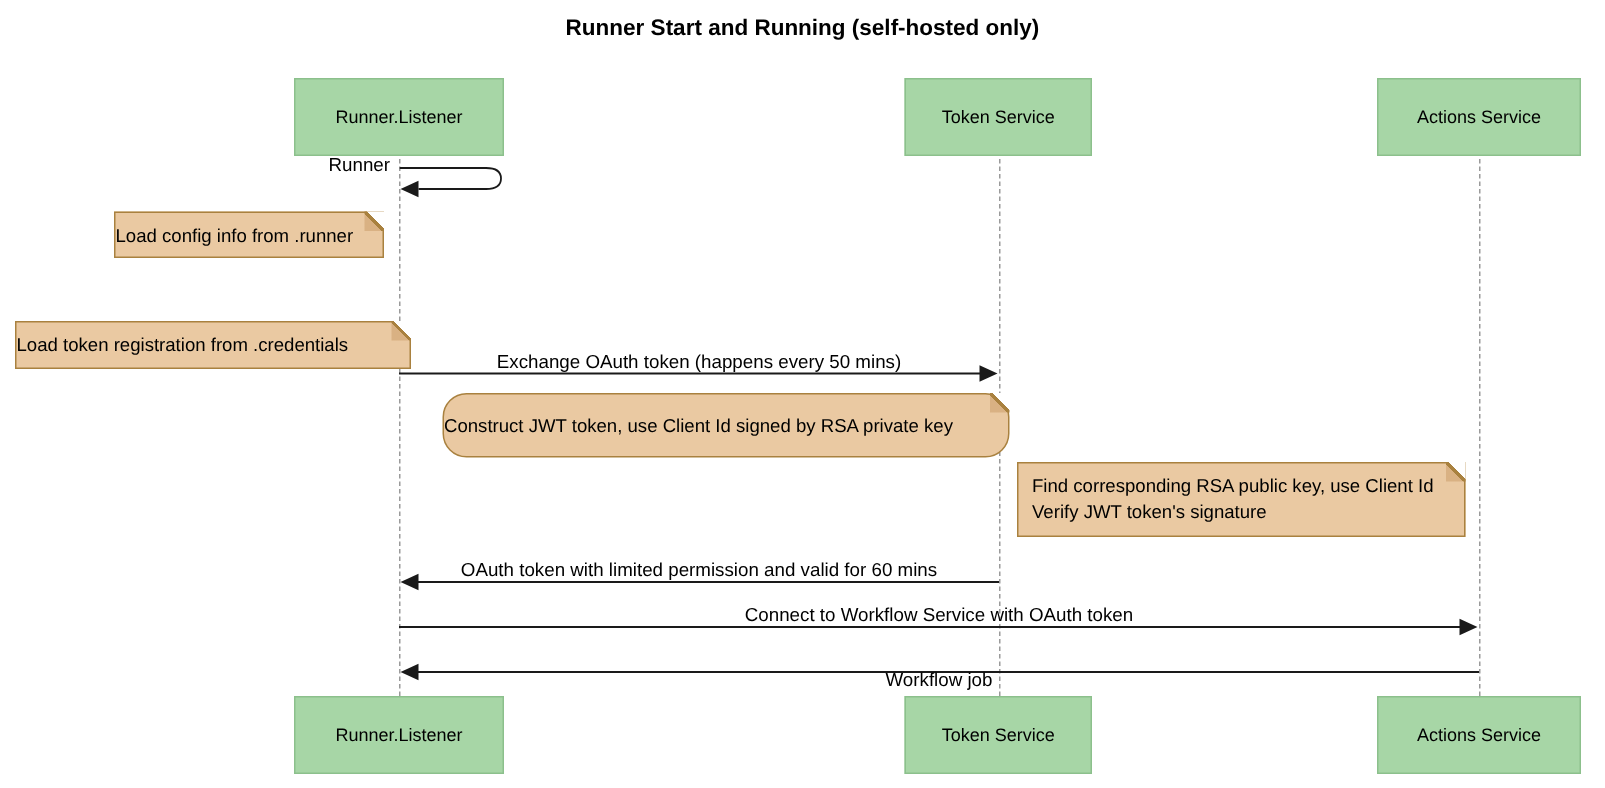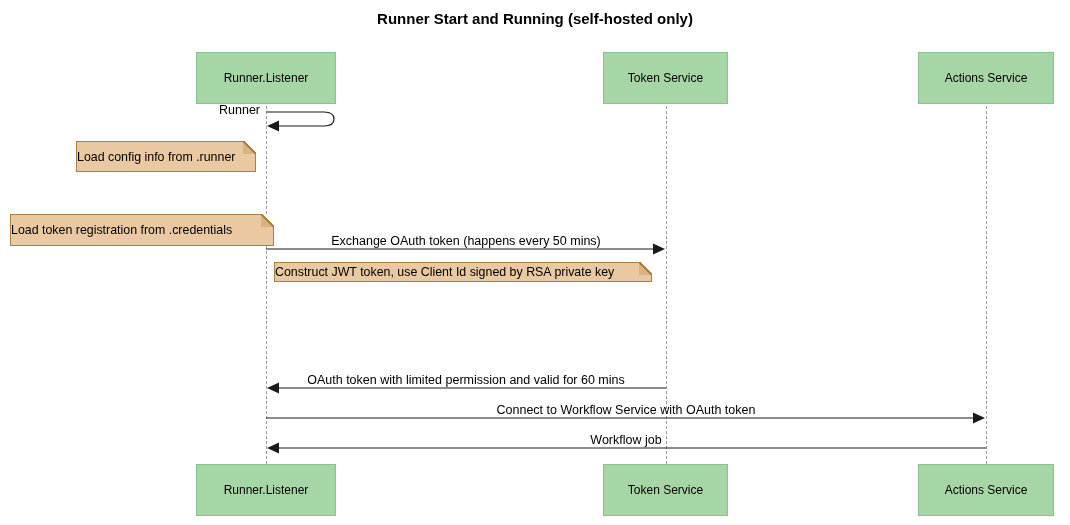--- a/index.html
+++ b/index.html
@@ -132,31 +132,36 @@
     <polygon class="ahead" points="985,418 973,412.5 973,423.5"></polygon>
 
     <line class="mline" x1="986" y1="448" x2="276" y2="448"></line>
     <polygon class="ahead" points="267,448 279,442.5 279,453.5"></polygon>
   </svg>
 
   <div class="msg-label right" style="left:180px;top:103px;width:80px;">Runner</div>
   <div class="msg-label center" style="left:266px;top:234px;width:400px;">Exchange OAuth token (happens every 50 mins)</div>
   <div class="msg-label center" style="left:266px;top:373px;width:400px;">OAuth token with limited permission and valid for 60 mins</div>
   <div class="msg-label center" style="left:306px;top:403px;width:640px;">Connect to Workflow Service with OAuth token</div>
-  <div class="msg-label center" style="left:306px;top:433px;width:640px;">Workflow job</div>
+  <div class="msg-label center" style="left:306px;top:446px;width:640px;">Workflow job</div>
 
   <div class="note" style="left:76px;top:141px;width:180px;height:31px;">
     <span>Load config info from .runner</span>
     <span class="note-fold"></span>
   </div>
 
   <div class="note" style="left:10px;top:182px;width:264px;height:32px;margin-top:32px;">
     <span>Load token registration from .credentials</span>
     <span class="note-fold"></span>
   </div>
 
-  <div class="note" style="left:274px;top:262px;width:378px;height:20px;">
+  <div class="note" style="left:295px;top:262px;width:378px;height:43px;border-radius:16px;">
     <span>Construct JWT token, use Client Id signed by RSA private key</span>
     <span class="note-fold"></span>
   </div>
 
+  <div class="note multiline" style="left:678px;top:308px;width:299px;height:50px;">
+    <span style="display:block;">Find corresponding RSA public key, use Client Id</span>
+    <span style="display:block;">Verify JWT token's signature</span>
+    <span class="note-fold"></span>
+  </div>
 
 </div>
 
 </body></html>

